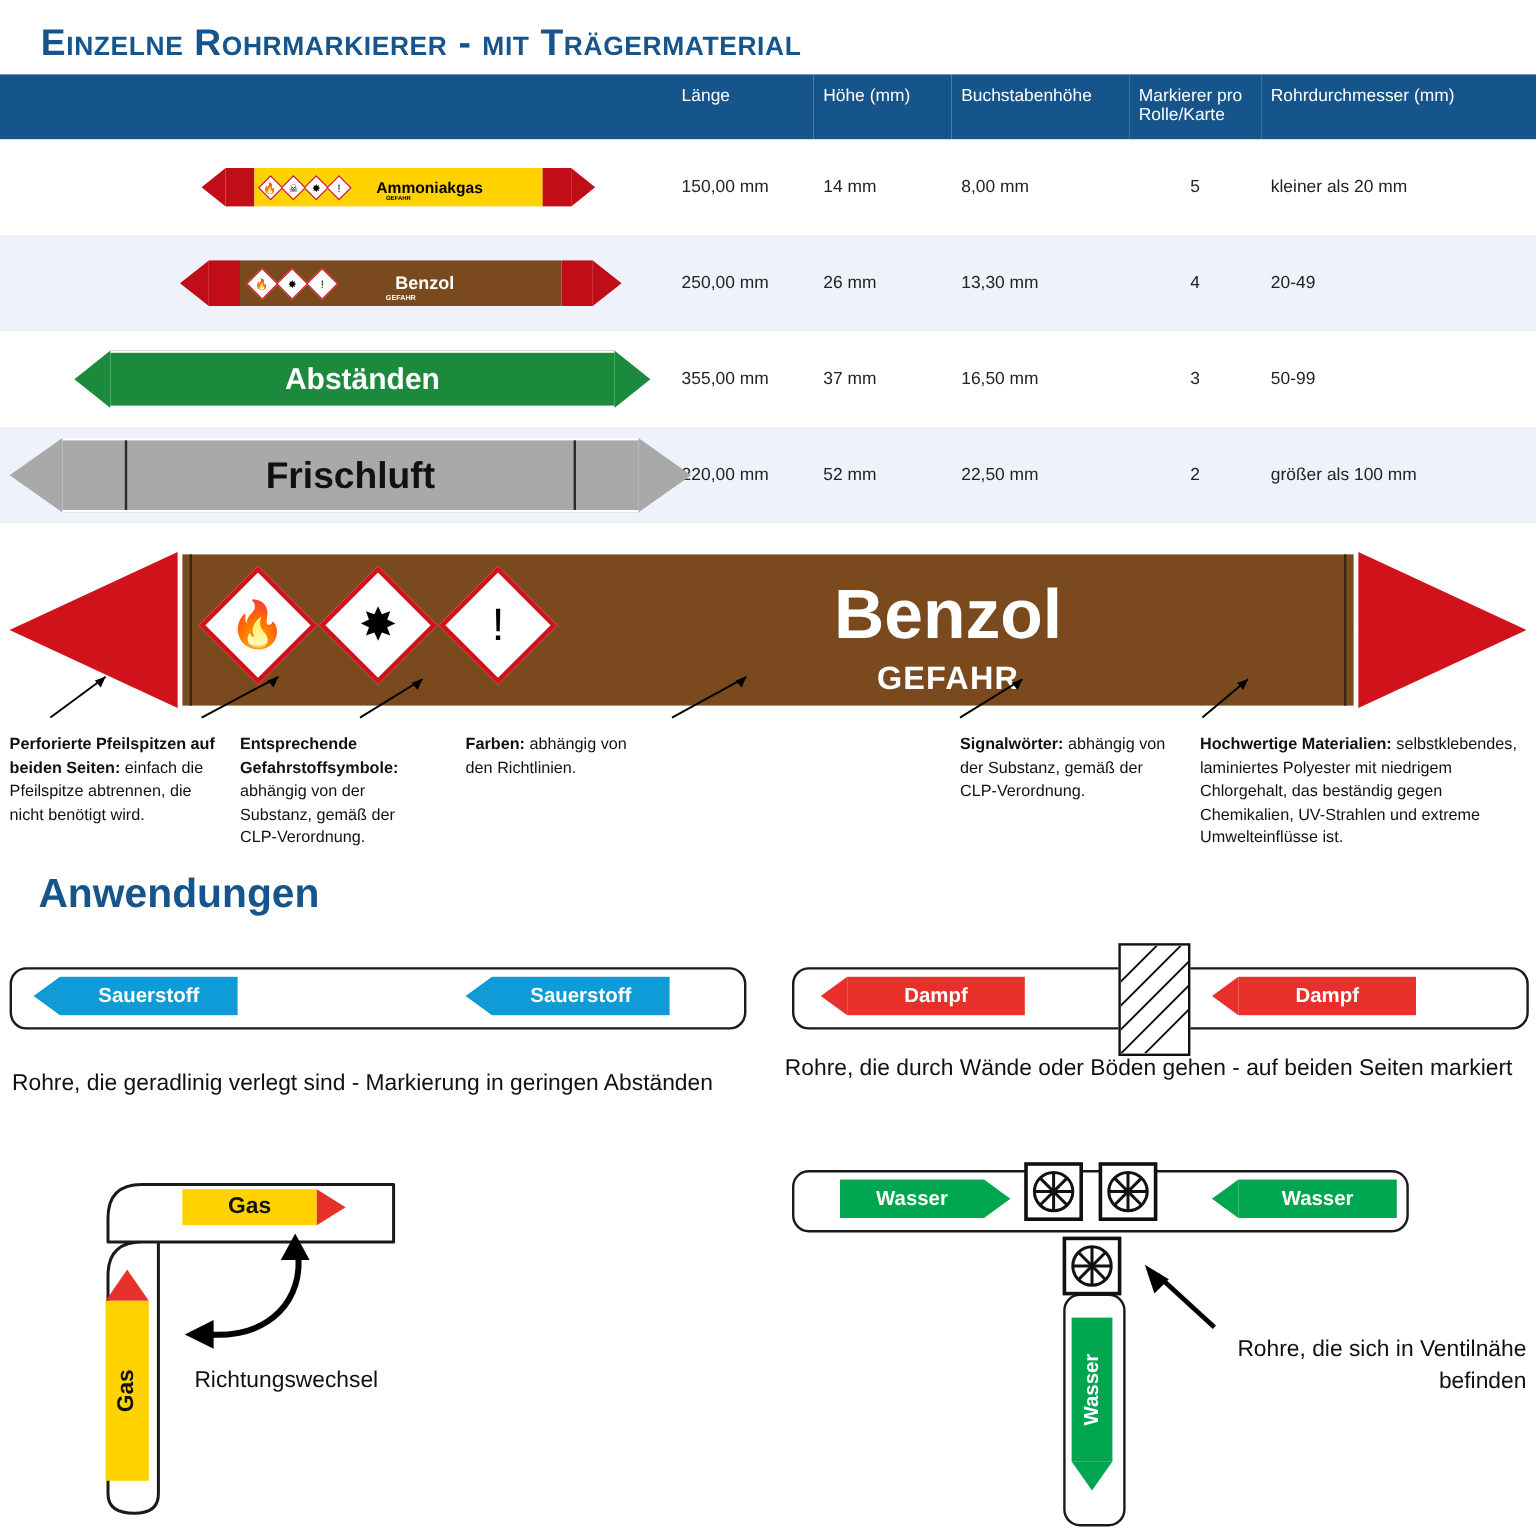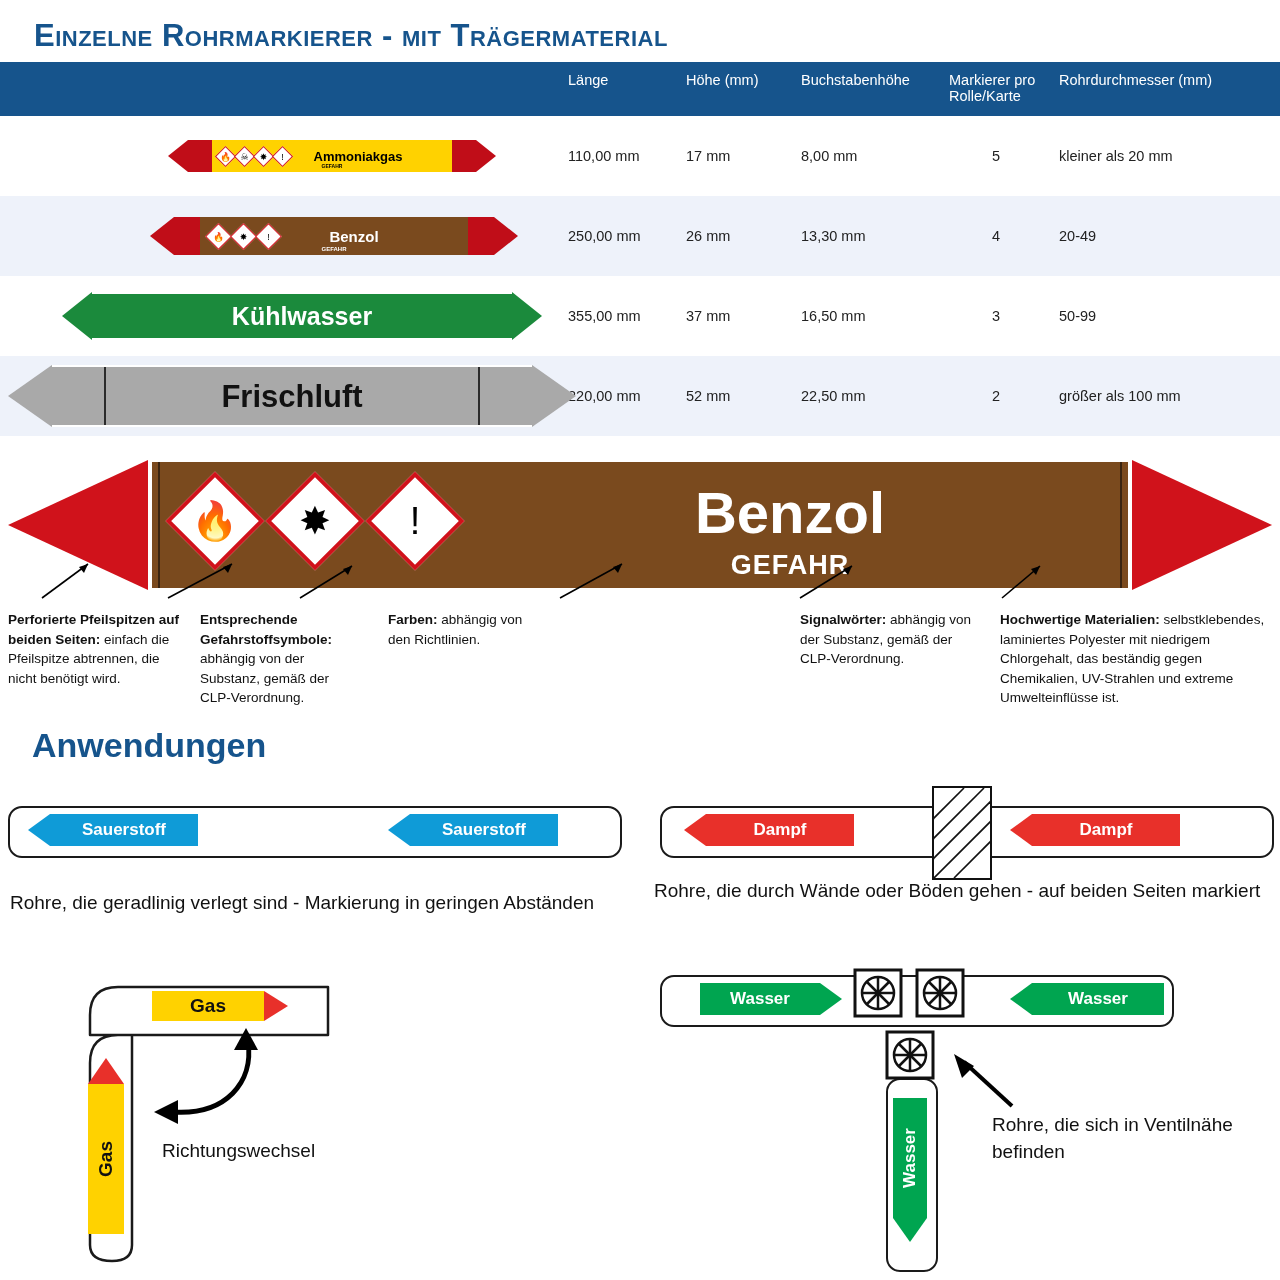--- a/index.html
+++ b/index.html
@@ -171,22 +171,22 @@
                     </span>
               </div>
               <span class="label" style="margin-left:52px">Ammoniakgas</span>
               <span class="sub">GEFAHR</span>
             </div>
             <div class="red-seg"></div>
             <div class="arw-r"></div>
           </div>
         </div>
       </td>
-      <td>110,00 mm</td>
-      <td>17 mm</td>
+      <td>150,00 mm</td>
+      <td>14 mm</td>
       <td>8,00 mm</td>
       <td style="text-align:center">5</td>
       <td>kleiner als 20 mm</td>
     </tr>
 
     <tr class="alt">
       <td>
         <div class="marker-cell">
           <div class="mk" id="mk-benzol">
             <div class="arw-l"></div>
@@ -217,21 +217,21 @@
       <td style="text-align:center">4</td>
       <td>20-49</td>
     </tr>
 
     <tr>
       <td>
         <div class="marker-cell">
           <div class="mk" id="mk-kuehl">
             <div class="arw-l"></div>
             <div class="body">
-              <span class="label">Kühlwasser</span>
+              <span class="label">Abständen</span>
             </div>
             <div class="arw-r"></div>
           </div>
         </div>
       </td>
       <td>355,00 mm</td>
       <td>37 mm</td>
       <td>16,50 mm</td>
       <td style="text-align:center">3</td>
       <td>50-99</td>
@@ -420,14 +420,14 @@
   <div style="position:absolute;left:893px;top:1098px;width:34px;">
     <div style="width:34px;height:120px;background:#00a550;display:flex;align-items:center;justify-content:center;">
       <span style="transform:rotate(-90deg);font-weight:bold;font-size:17px;color:#fff;">Wasser</span>
     </div>
     <div style="width:0;height:0;margin:0 auto;border-left:17px solid transparent;border-right:17px solid transparent;border-top:24px solid #00a550;"></div>
   </div>
   <svg style="position:absolute;left:948px;top:1052px;width:70px;height:60px;" viewBox="0 0 70 60">
     <line x1="64" y1="54" x2="16" y2="10" stroke="#000" stroke-width="4"></line>
     <polygon points="6,2 26,14 14,26"></polygon>
   </svg>
-  <div class="app-cap" style="left:992px;top:1112px;width:280px;">Rohre, die sich in Ventilnähe befinden</div>
+  <div class="app-cap" style="left:992px;top:1112px;width:280px;text-align:right;">Rohre, die sich in Ventilnähe befinden</div>
 </div>
 
 </body></html>

